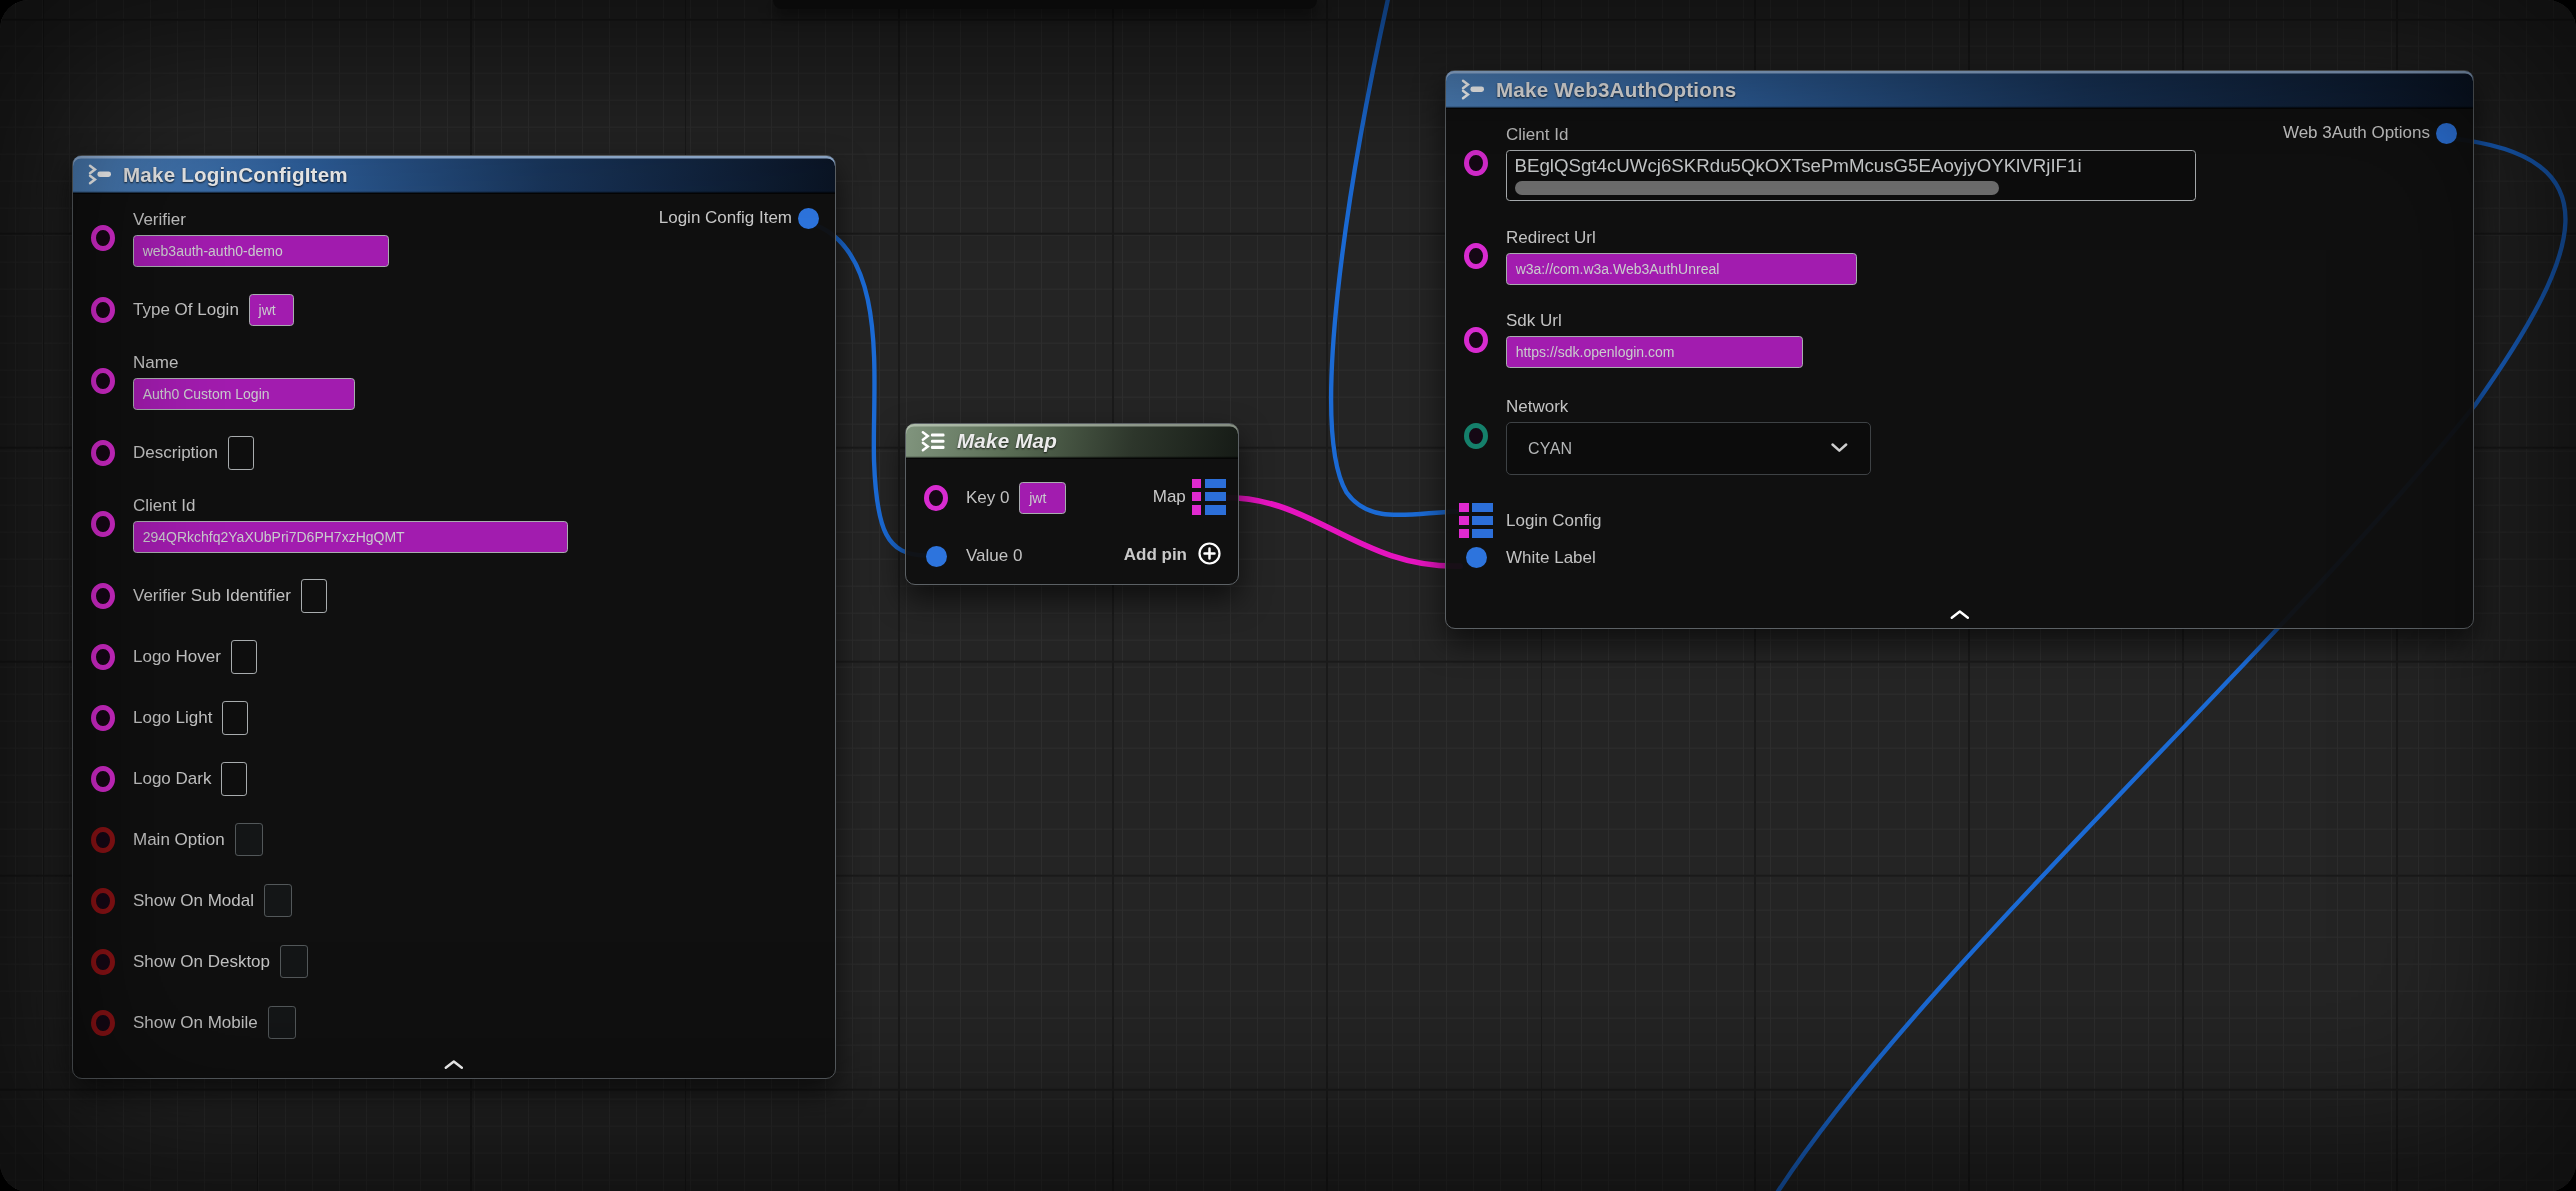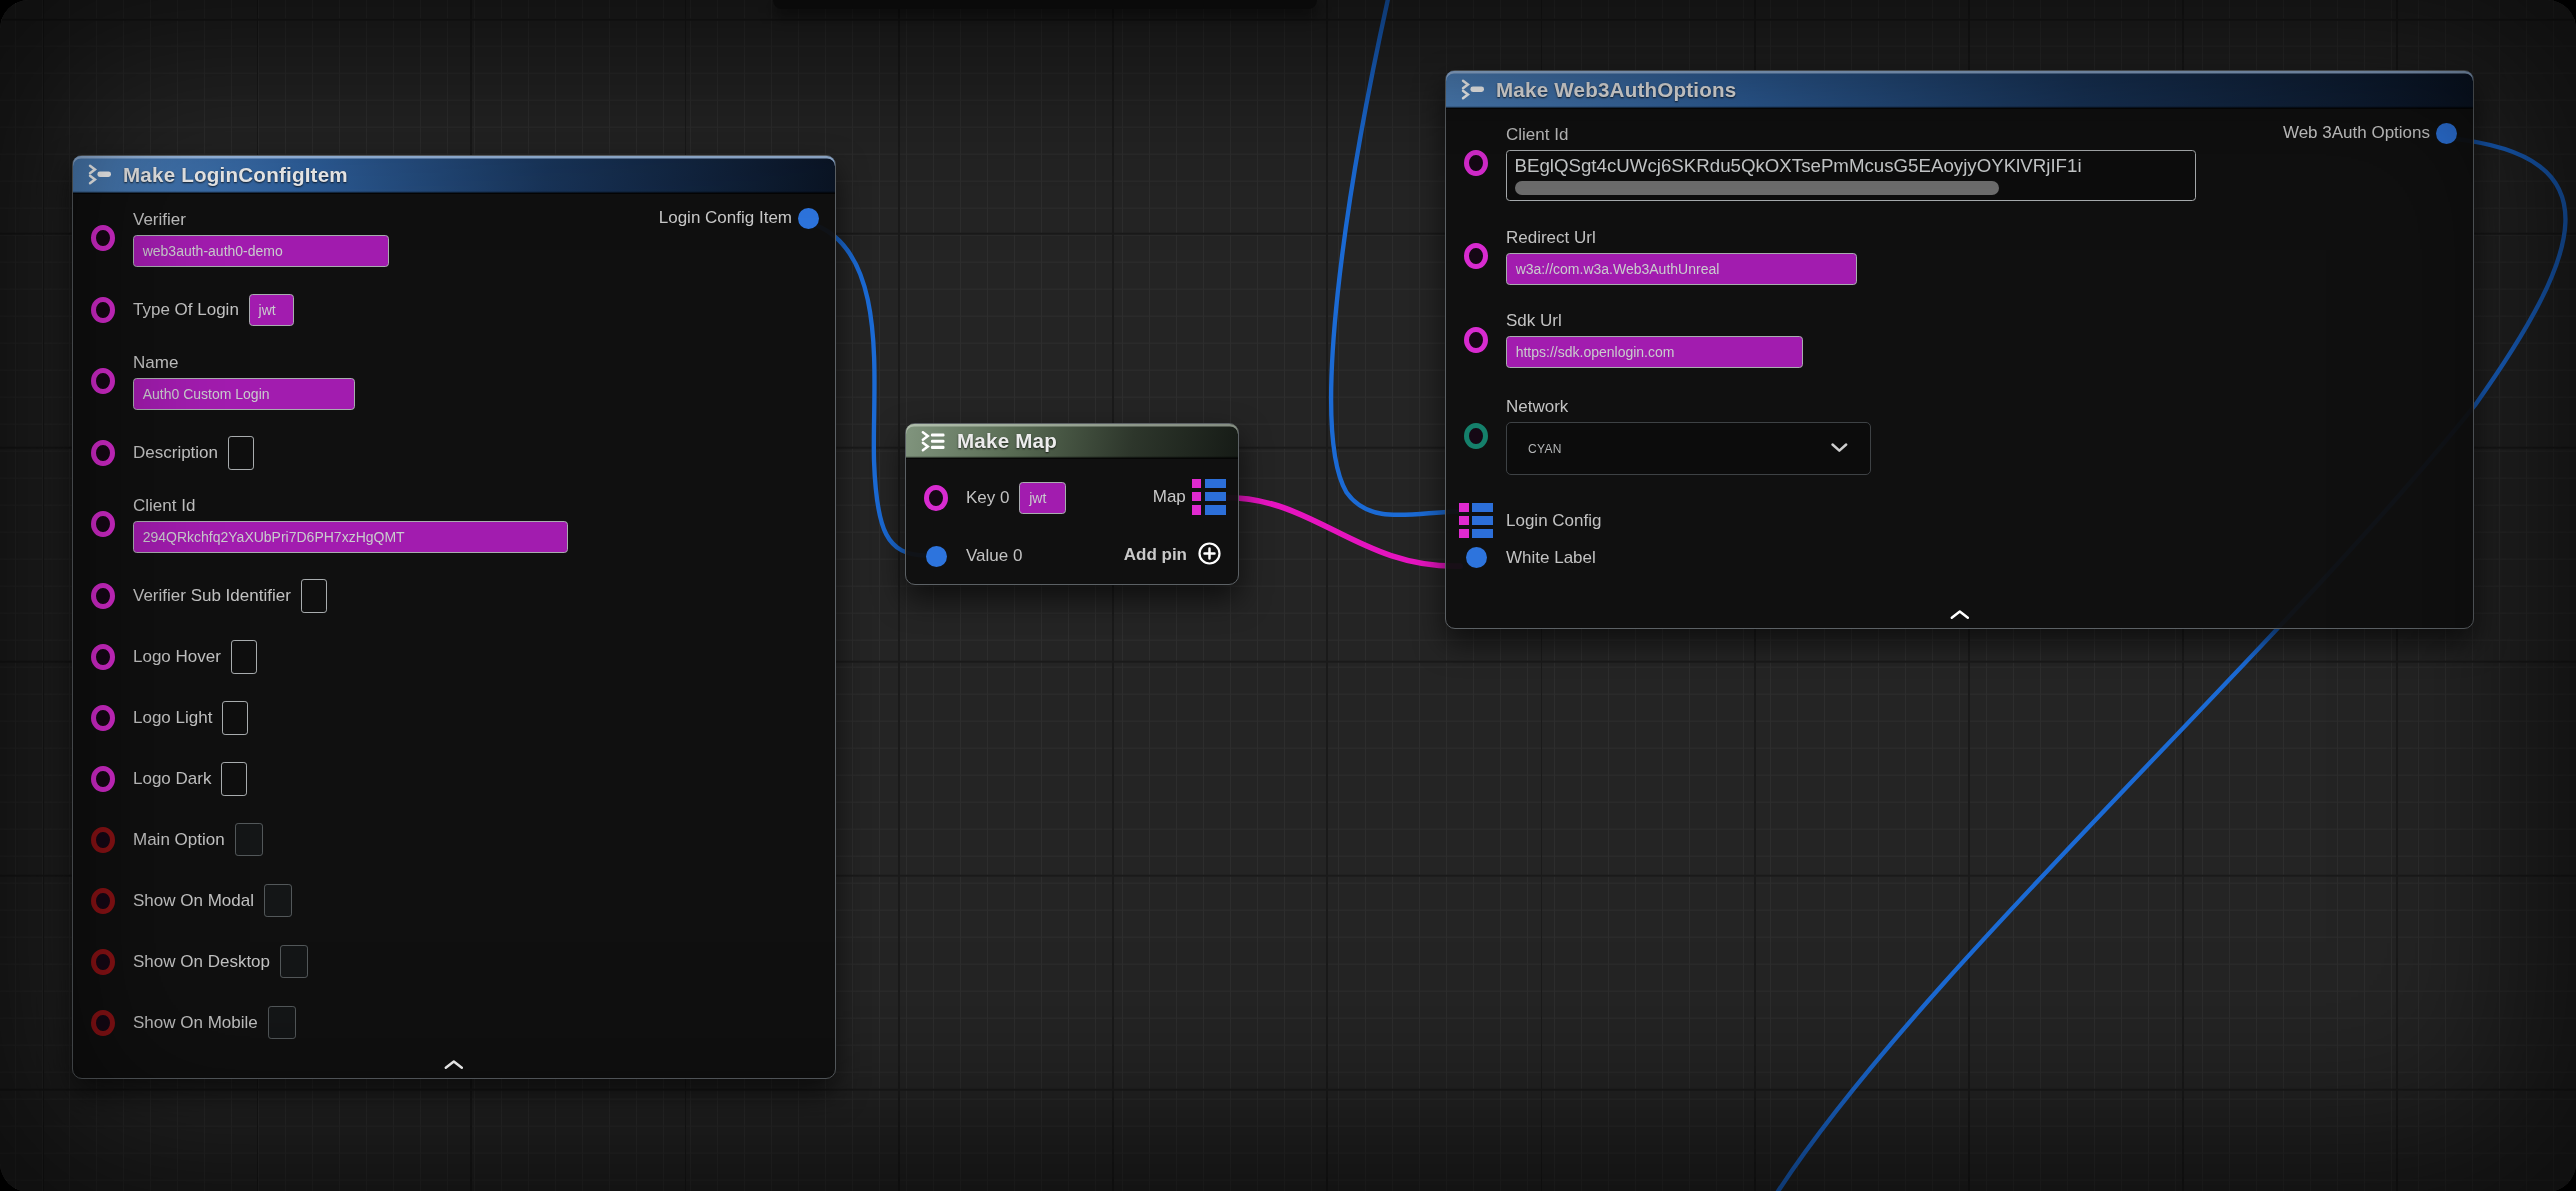--- a/index.html
+++ b/index.html
@@ -21,21 +21,21 @@
   .offtop{position:absolute;left:773px;top:0;width:544px;height:9.4px;background:#131313;
     border-radius:0 0 8.7px 8.7px;box-shadow:0 6.2px 13.7px rgba(0,0,0,.65);z-index:4;}
 
   .node{position:absolute;background:rgba(16,16,16,.96);border:1.2px solid #5c6165;border-radius:10px;
     box-shadow:0 13.7px 30px rgba(0,0,0,.6);z-index:10;}
   .node-header{height:37px;border-radius:8px 8px 0 0;display:flex;align-items:center;gap:10px;
     padding:0 15px;border-bottom:1.2px solid #050505;}
   .header-blue{background:linear-gradient(100deg,#4f83bd 0%,#2d5d98 30%,#183459 62%,#0a1424 100%);
     box-shadow:inset 0 2.5px 0 rgba(168,198,234,.85),inset 0 -1.2px 0 rgba(0,0,0,.55);}
   .header-green{background:linear-gradient(100deg,#81957e 0%,#596c54 32%,#2d362b 68%,#161b16 100%);
-    box-shadow:inset 0 2.5px 0 rgba(206,216,201,.6),inset 0 -1.2px 0 rgba(0,0,0,.55);}
+    box-shadow:inset 0 2.5px 0 rgba(206,216,201,.6),inset 0 -1.2px 0 rgba(0,0,0,.55);font-style:italic;}
   .node-title{font-size:20.6px;font-weight:bold;color:#ececec;text-shadow:0 1.2px 1.9px rgba(0,0,0,.75);
     letter-spacing:0.2px;white-space:nowrap;}
   .hicon{display:flex;flex-direction:column;gap:2.5px;flex:none;}
 
   .node-body{position:relative;padding:16px 16px 0 0;}
   .row{display:flex;align-items:center;margin-bottom:26px;}
   .pincol{width:60px;flex:none;display:flex;justify-content:center;}
   .pin{width:13.7px;height:16px;border-radius:50%;border:5px solid #d82bd0;background:#150815;flex:none;}
   .pin.bool{border-color:#8c1215;}
   .pin.enum{border-color:#15806b;}
@@ -51,21 +51,21 @@
   .maprow{display:flex;gap:3.7px;align-items:center;}
   .mk{width:9.4px;height:9.4px;background:#e02ad0;}
   .mv{width:20.6px;height:9.4px;background:#2c6fd9;}
   .chev{position:absolute;left:50%;transform:translateX(-50%);bottom:5px;width:27.4px;height:16px;
     display:flex;align-items:center;justify-content:center;cursor:pointer;}
   .bigbox{border:1.9px solid #a9adaf;border-radius:3.7px;background:#0d0d0d;padding:3.7px 7.5px 5px 7.5px;}
   .bigbox .line{font-size:18.7px;color:#c9cccd;white-space:nowrap;overflow:hidden;}
   .hscroll{margin-top:3.7px;height:13.7px;width:72%;background:#6e6e6e;border-radius:6.9px;}
   .dropdown{width:321px;height:51px;background:#0c0c0c;border:1.9px solid #3e4245;border-radius:5px;
     display:flex;align-items:center;justify-content:space-between;padding:0 21px;cursor:pointer;}
-  .ddtext{font-size:12px;color:#b4b6b7;letter-spacing:0.3px;}
+  .ddtext{font-size:16px;color:#b4b6b7;letter-spacing:0.3px;}
   .addpin{display:flex;align-items:center;gap:10px;cursor:pointer;}
   .addpin .txt{font-size:18px;font-weight:bold;color:#e8e8e8;}
   .mapout .txt,.outrow .txt{font-size:17px;color:#c9c9c9;white-space:nowrap;}
   .inline-label{font-size:17px;color:#c2c2c2;white-space:nowrap;}
 </style>
 </head>
 <body>
 
 <div class="viewport">
   <div class="grid"></div>

